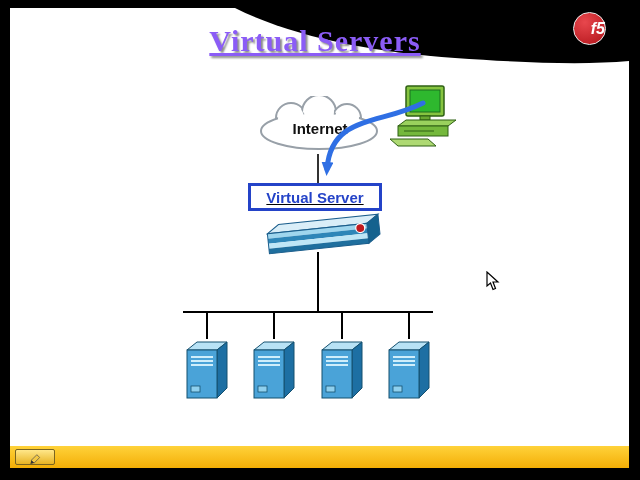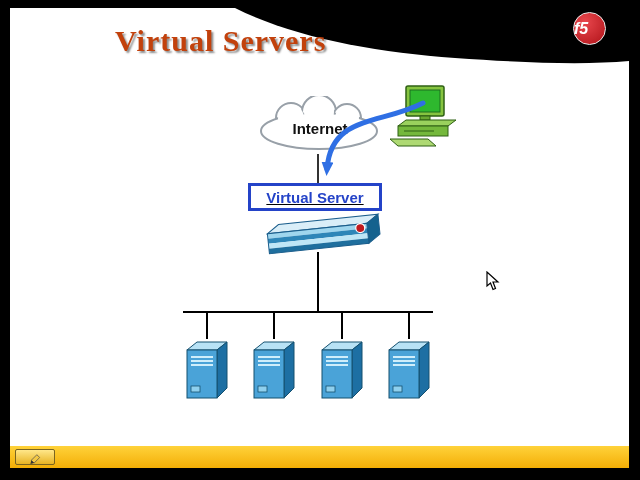--- a/index.html
+++ b/index.html
@@ -14,33 +14,34 @@
 
   .slide {
     position:absolute; left:10px; top:8px; width:619px; height:438px;
     background:#fff; overflow:hidden;
   }
 
   .swoosh { position:absolute; left:195px; top:0; width:424px; height:72px; }
   .swoosh path { fill:#000; }
 
   .title {
-    position:absolute; left:105px; top:16px; width:400px; text-align:left;
+    position:absolute; left:105px; top:16px; width:400px; text-align:center;
     font-family:"Liberation Serif", serif; font-weight:bold; font-size:30px;
-    color:#c2410c; letter-spacing:1px;
+    color:#8b5cf6; letter-spacing:1px;
     text-shadow:2px 2px 2px rgba(0,0,0,0.45);
     z-index:3;
+    text-decoration:underline;
   }
 
   .f5-logo {
     position:absolute; left:563px; top:4px; width:33px; height:33px;
     border-radius:50%;
     background:radial-gradient(circle at 35% 30%, #e8474d, #b01218);
     border:1px solid #eee;
-    color:#fff; display:flex; align-items:center; justify-content:flex-start;
+    color:#fff; display:flex; align-items:center; justify-content:flex-end;
     font-style:italic; font-weight:bold; font-size:16px; z-index:4;
   }
 
   .cloud { position:absolute; left:245px; top:88px; width:130px; height:58px; z-index:2; }
   .cloud .cloud-stroke circle, .cloud .cloud-stroke ellipse { fill:#fff; stroke:#98a0a8; stroke-width:2; }
   .cloud .cloud-fill circle, .cloud .cloud-fill ellipse { fill:#fff; }
   .internet-label {
     position:absolute; left:260px; top:112px; width:100px; text-align:center;
     font-weight:bold; font-size:15px; color:#111; z-index:2;
   }

